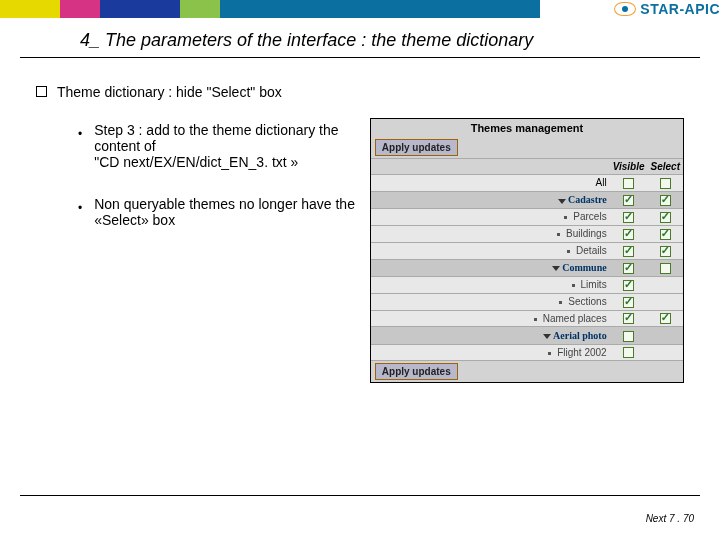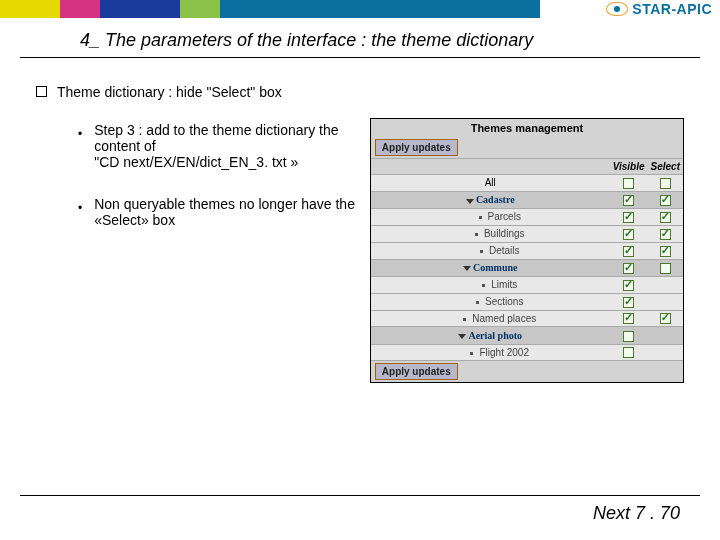--- a/index.html
+++ b/index.html
@@ -20,21 +20,20 @@
   .tb-magenta { background: #d63384; width: 40px; }
   .tb-blue { background: #1a3a9e; width: 80px; }
   .tb-green { background: #8bc34a; width: 40px; }
   .tb-teal { background: #0b6fa0; flex: 1; border-top: 1px solid #0b6fa0; border-bottom: 1px solid #0b6fa0; }
   .logo-wrap {
     background: #fff;
     width: 180px;
     display: flex;
     align-items: center;
     justify-content: flex-end;
-    padding-right: 8px;
   }
   .logo {
     display: flex;
     align-items: center;
     gap: 4px;
   }
   .logo-eye {
     width: 22px;
     height: 14px;
     border: 1.5px solid #f0a030;
@@ -128,21 +127,21 @@
   .tbl {
     width: 100%;
     border-collapse: collapse;
     background: #e8e8e8;
   }
   .tbl th, .tbl td {
     border-top: 1px solid #aaa;
     border-bottom: 1px solid #aaa;
     padding: 2px 3px;
     font-size: 10px;
-    text-align: center;
+    text-align: right;
   }
   .tbl th {
     background: #d3d3d3;
     font-weight: bold;
     font-style: italic;
   }
   .tbl .col-cb { width: 32px; text-align: center; }
   .grp {
     background: #c7c7c7;
     font-weight: bold;
@@ -185,22 +184,22 @@
   .bottom-line {
     position: absolute;
     bottom: 44px;
     left: 20px;
     right: 20px;
     border-top: 1.5px solid #000;
   }
   .footer {
     position: absolute;
     bottom: 16px;
-    right: 40px;
-    font-size: 18px;
+    right: 26px;
+    font-size: 10px;
     font-style: italic;
   }
 </style>
 </head>
 <body>
 
 <div class="topbar">
   <div class="tb-yellow"></div>
   <div class="tb-magenta"></div>
   <div class="tb-blue"></div>

